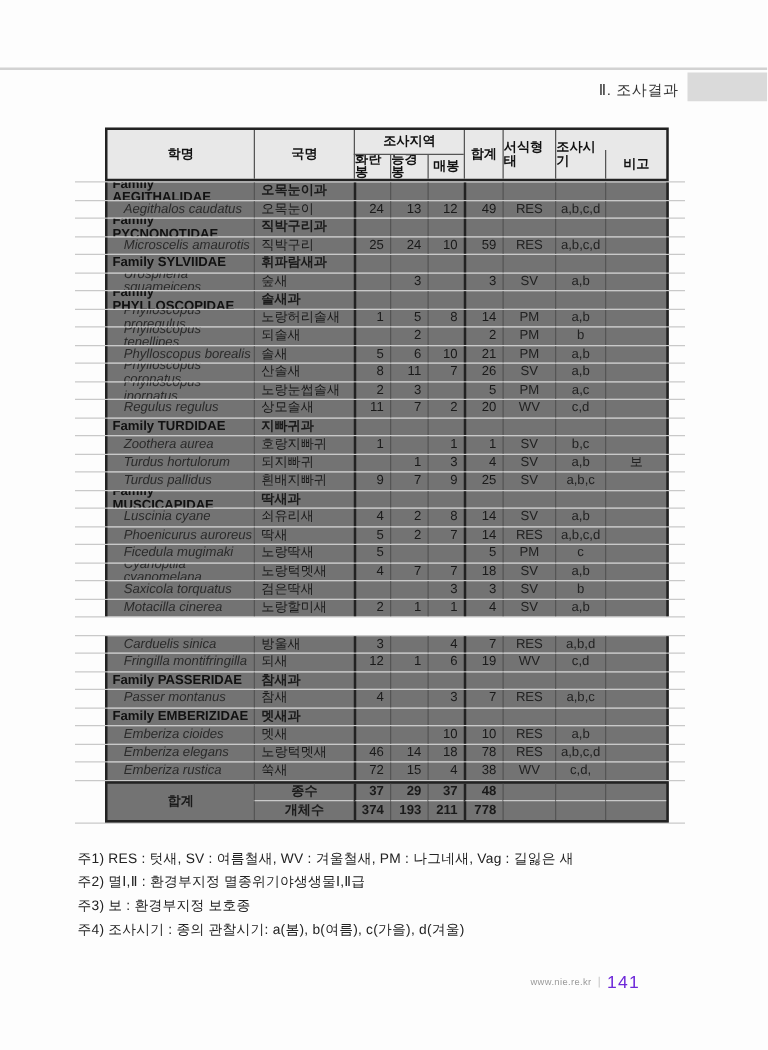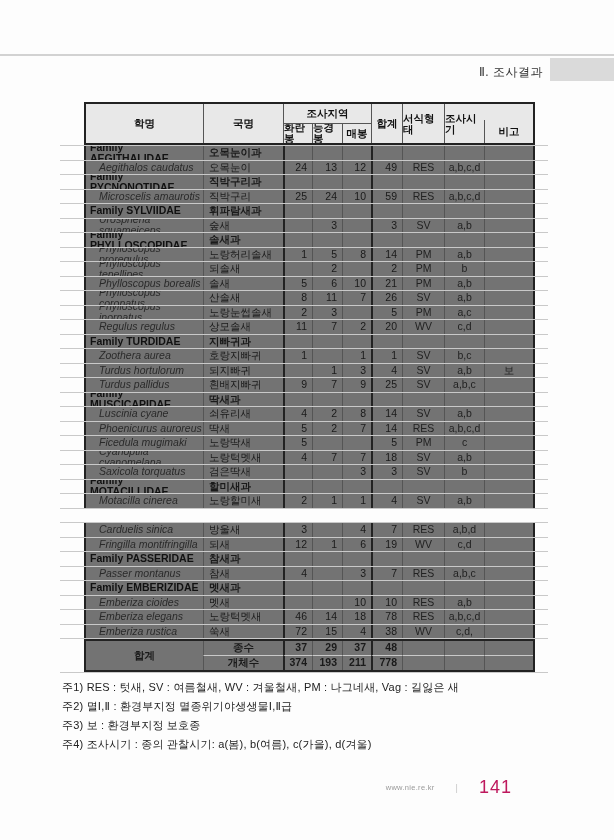--- a/index.html
+++ b/index.html
@@ -60,24 +60,24 @@
   .sum-sub{grid-column:2;justify-content:center;font-weight:bold;}
   .sum-num{font-weight:bold;justify-content:flex-end;padding-right:5px;}
   .g3{grid-column:3;}.g4{grid-column:4;}.g5{grid-column:5;}.g6{grid-column:6;}
   .g7{grid-column:7;}.g8{grid-column:8;}.g9{grid-column:9;}
 
   
   .footnotes{position:absolute;left:62px;top:678px;font-size:11px;color:#222;}
   .footnote-line{height:19px;line-height:19px;letter-spacing:0.2px;}
 
   
-  .page-footer{position:absolute;top:777px;right:102px;display:flex;align-items:center;gap:16px;}
+  .page-footer{position:absolute;top:777px;right:102px;display:flex;align-items:center;}
   .site-url{font-size:7.5px;color:#999;letter-spacing:0.3px;}
   .footer-sep{font-size:9px;color:#c5c5c5;margin:0 5px;}
-  .page-number{font-size:18px;color:#be185d;letter-spacing:1px;}
+  .page-number{font-size:14px;color:#6d28d9;letter-spacing:1px;}
 </style>
 </head>
 <body>
 
 <div class="page">
 
   <div class="top-rule"></div>
 
   <div class="section-header">
     <div class="section-title">Ⅱ. 조사결과</div>
@@ -438,35 +438,20 @@
           <div class="lpad"></div>
           <div class="cells">
             <div class="c-sci noBL">Saxicola torquatus</div>
             <div class="c-kor">검은딱새</div>
             <div class="c-num bL2"></div>
             <div class="c-num"></div>
             <div class="c-num">3</div>
             <div class="c-num bL2">3</div>
             <div class="c-ctr">SV</div>
             <div class="c-ctr">b</div>
-            <div class="c-ctr"></div>
-          </div>
-          <div class="rpad"></div>
-        </div>
-        <div class="trow family">
-          <div class="lpad"></div>
-          <div class="cells">
-            <div class="c-sci noBL">Family MOTACILLIDAE</div>
-            <div class="c-kor">할미새과</div>
-            <div class="c-num bL2"></div>
-            <div class="c-num"></div>
-            <div class="c-num"></div>
-            <div class="c-num bL2"></div>
-            <div class="c-ctr"></div>
-            <div class="c-ctr"></div>
             <div class="c-ctr"></div>
           </div>
           <div class="rpad"></div>
         </div>
         <div class="trow species">
           <div class="lpad"></div>
           <div class="cells">
             <div class="c-sci noBL">Motacilla cinerea</div>
             <div class="c-kor">노랑할미새</div>
             <div class="c-num bL2">2</div>

